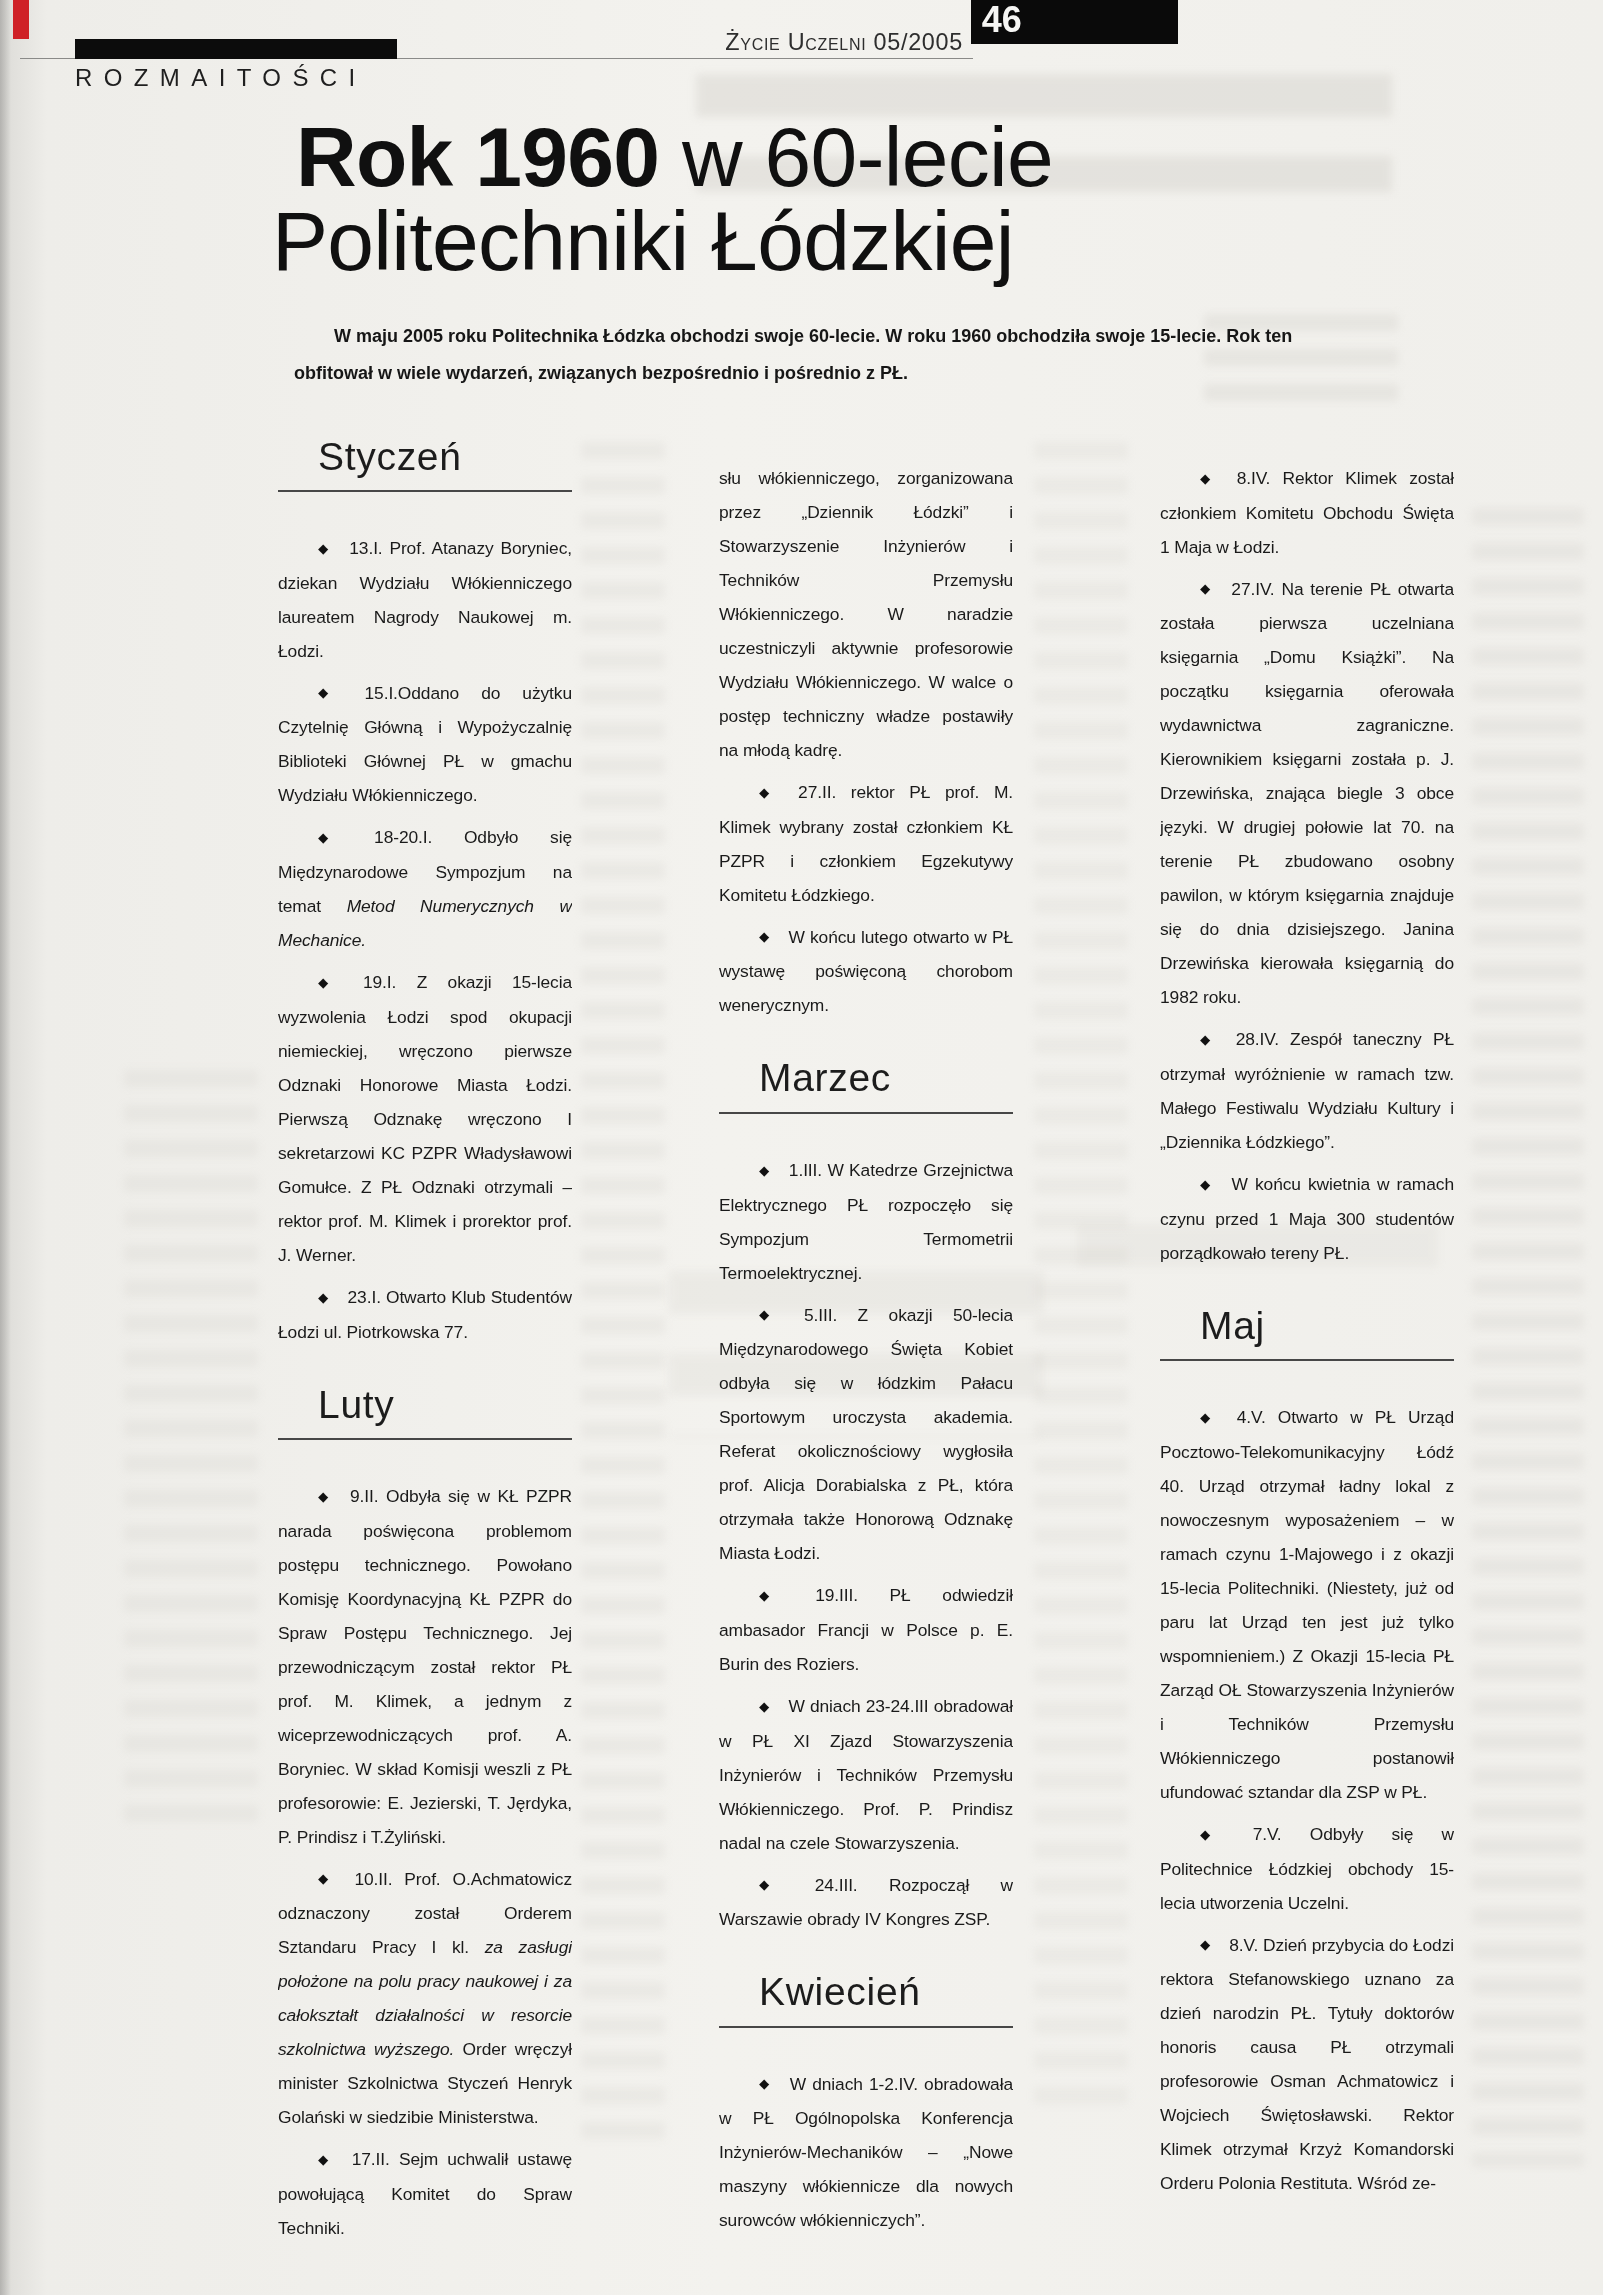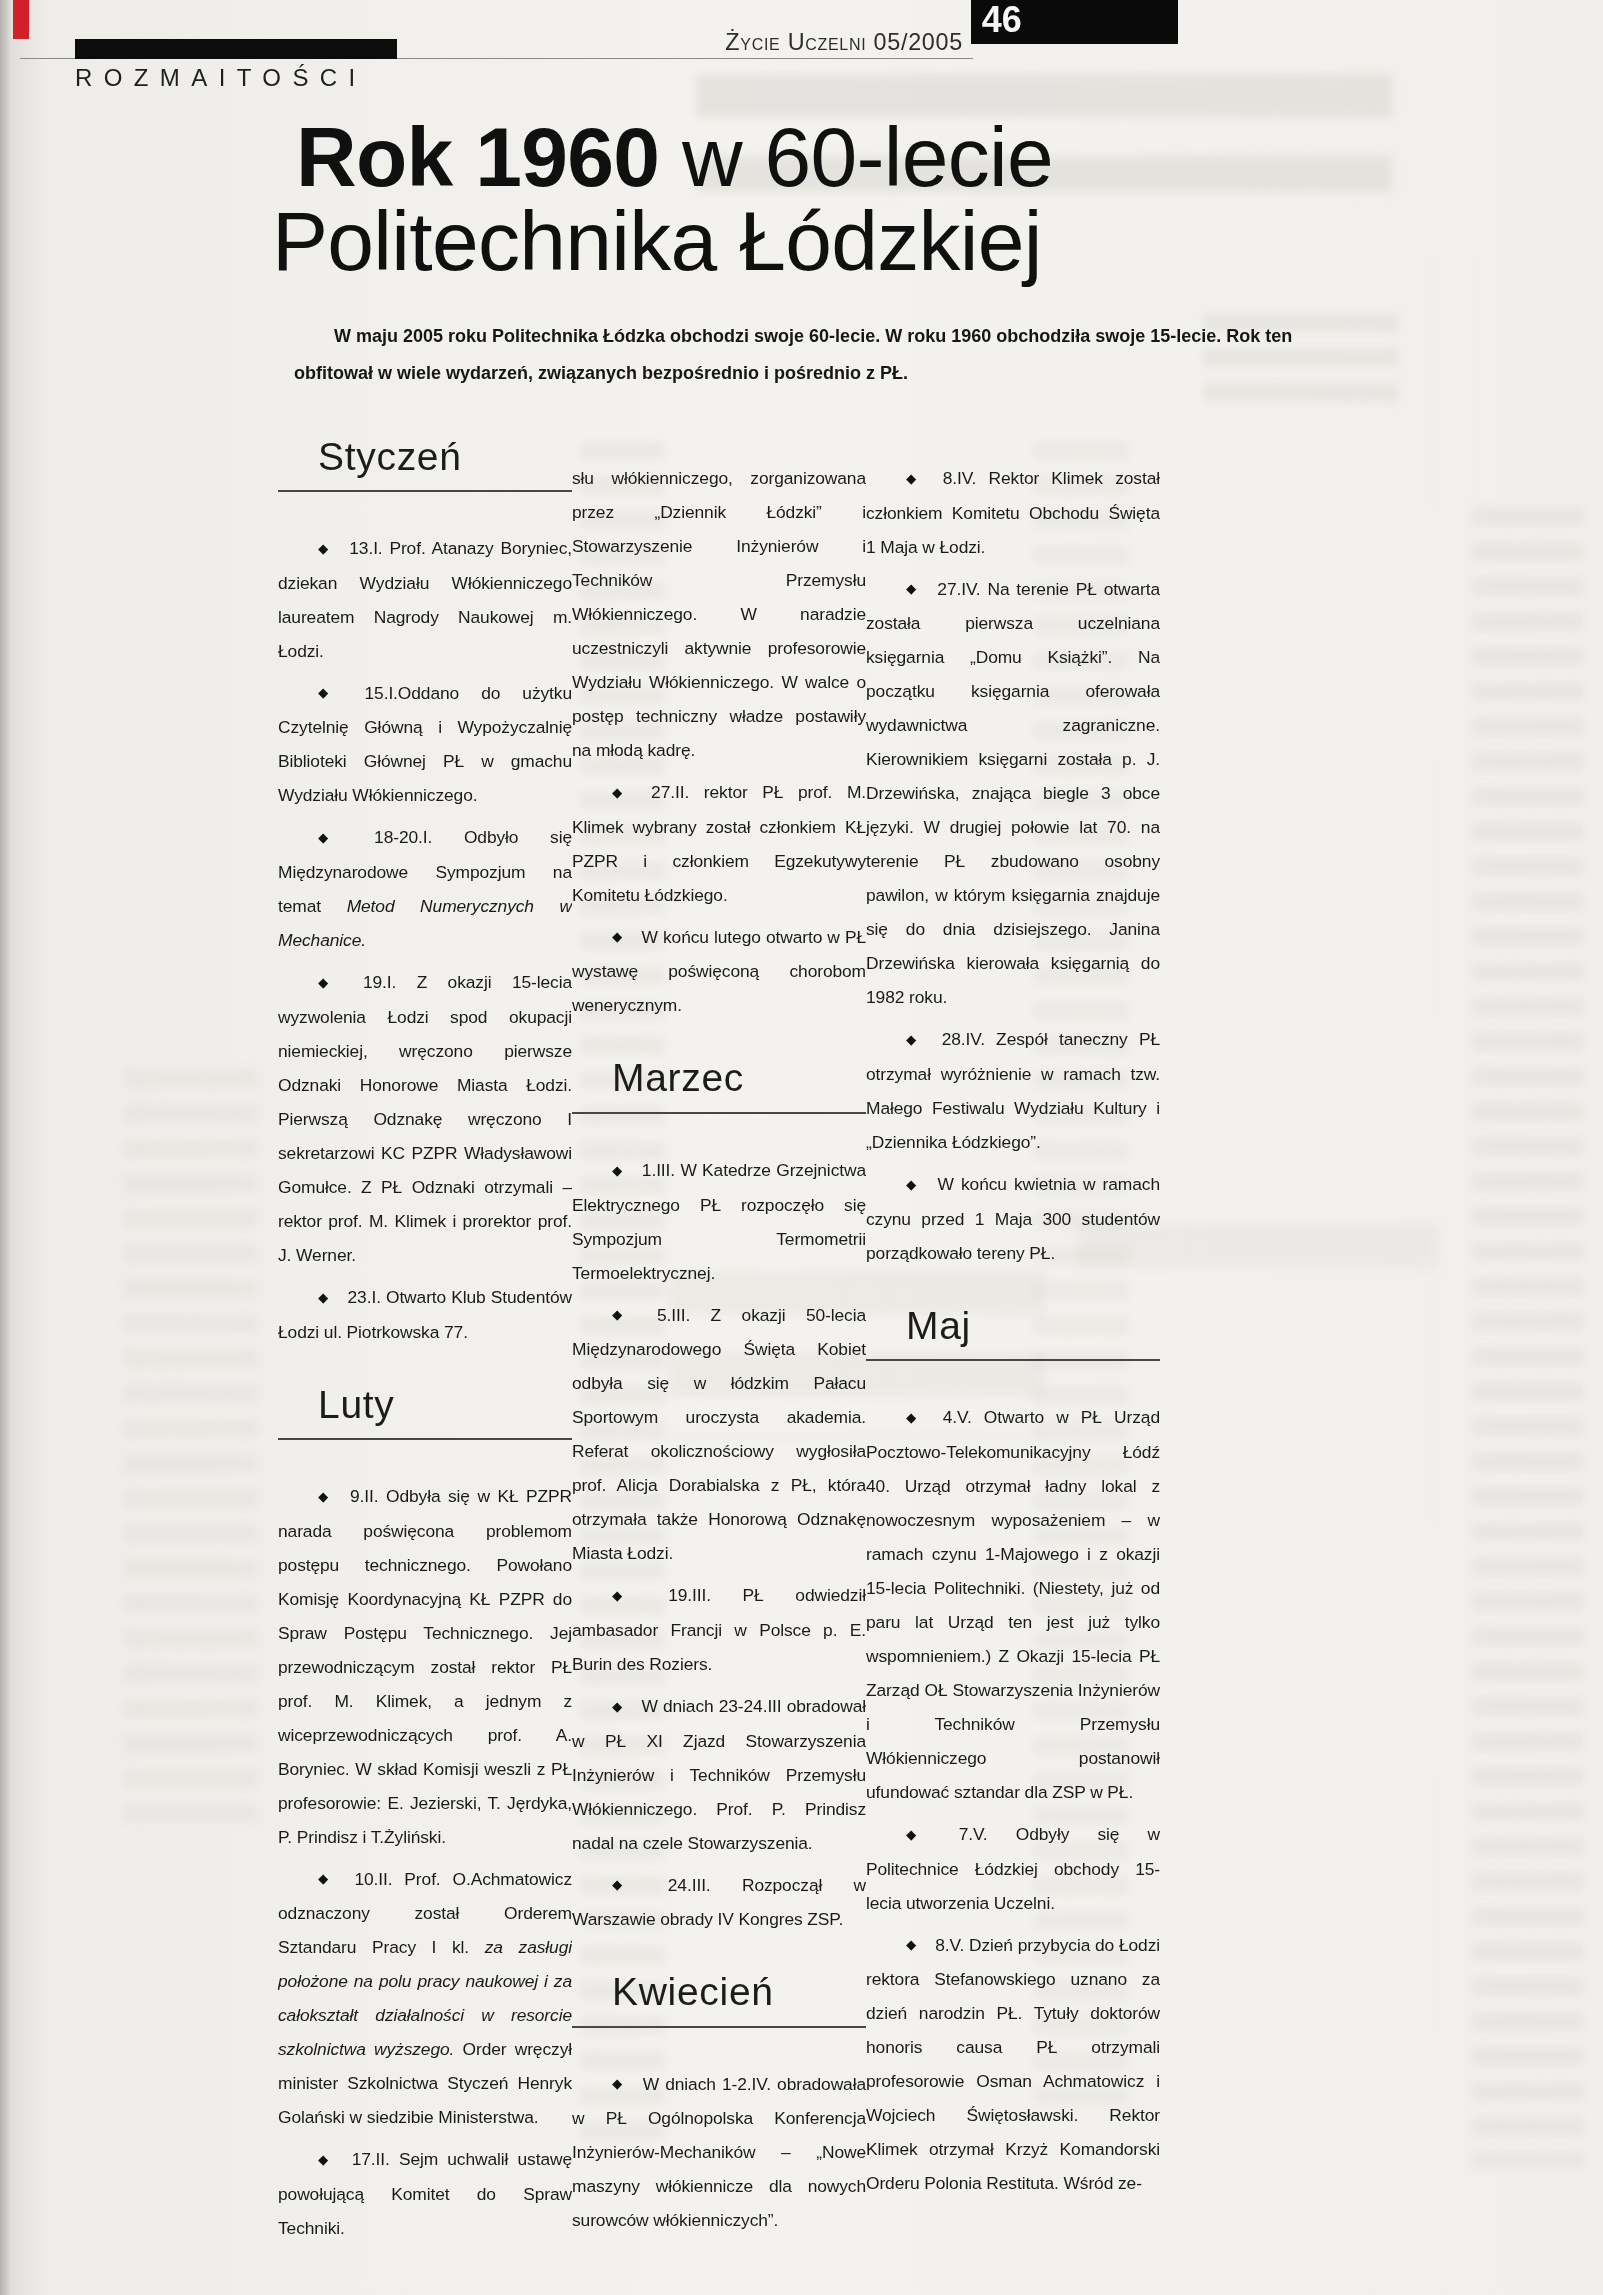--- a/index.html
+++ b/index.html
@@ -40,21 +40,21 @@
   .page-num{position:absolute;left:10.7px;bottom:2.7px;color:#f6f6f4;font-weight:bold;font-size:36px;}
 
   .title{position:absolute;left:272px;top:115px;font-size:84px;line-height:84px;
     color:#101010;letter-spacing:-0.7px;white-space:nowrap;}
   .title .tb{font-weight:bold;margin-left:24px;}
   .title .tr{font-weight:normal;}
 
   .lead{position:absolute;left:278px;top:302px;width:1004px;margin:16px;
     font-size:18px;line-height:37px;font-weight:bold;text-indent:40px;color:#161616;}
 
-  .cols{position:absolute;left:278px;top:434px;width:1178px;display:flex;}
+  .cols{position:absolute;left:278px;top:434px;width:1178px;display:flex;gap:147px;}
   .col{width:294px;height:1817px;overflow:hidden;text-align:justify;
     font-size:17.4px;line-height:34px;color:#1a1a1a;letter-spacing:-0.1px;}
   .col.shift{padding-top:27px;height:1790px;}
 
   .month{font-size:39px;font-weight:400;color:#1c1c1c;letter-spacing:0.7px;
     margin:36px 0 39px 0;padding:0 0 13.4px 40px;border-bottom:2px solid #474747;
     line-height:40px;text-align:left;}
   .month.first{margin-top:2.7px;}
 
   .para{margin:0 0 8px 0;text-indent:40px;}
@@ -81,21 +81,21 @@
     <div class="header-rule"></div>
     <div class="header-bar"></div>
     <div class="section-label">ROZMAITOŚCI</div>
     <div class="journal">Życie Uczelni 05/2005</div>
     <div class="page-box">
       <span class="page-num">46</span>
     </div>
 
     <div class="title">
       <span class="tb">Rok 1960</span><span class="tr"> w 60-lecie</span><br>
-      <span class="tr">Politechnika Łódzkiej</span>
+      <span class="tr">Politechniki Łódzkiej</span>
     </div>
 
     <p class="lead">W maju 2005 roku Politechnika Łódzka obchodzi swoje 60-lecie. W roku 1960 obchodziła swoje 15-lecie. Rok ten obfitował w wiele wydarzeń, związanych bezpośrednio i pośrednio z PŁ.</p>
 
     <div class="cols">
 
       <div class="col">
         <h3 class="month first">Styczeń</h3>
         <p class="para"><span class="bullet">◆</span><span>13.I. Prof. Atanazy Boryniec, dziekan Wydziału Włókienniczego laureatem Nagrody Naukowej m. Łodzi.</span></p>
         <p class="para"><span class="bullet">◆</span><span>15.I.Oddano do użytku Czytelnię Główną i Wypożyczalnię Biblioteki Głównej PŁ w gmachu Wydziału Włókienniczego.</span></p>

